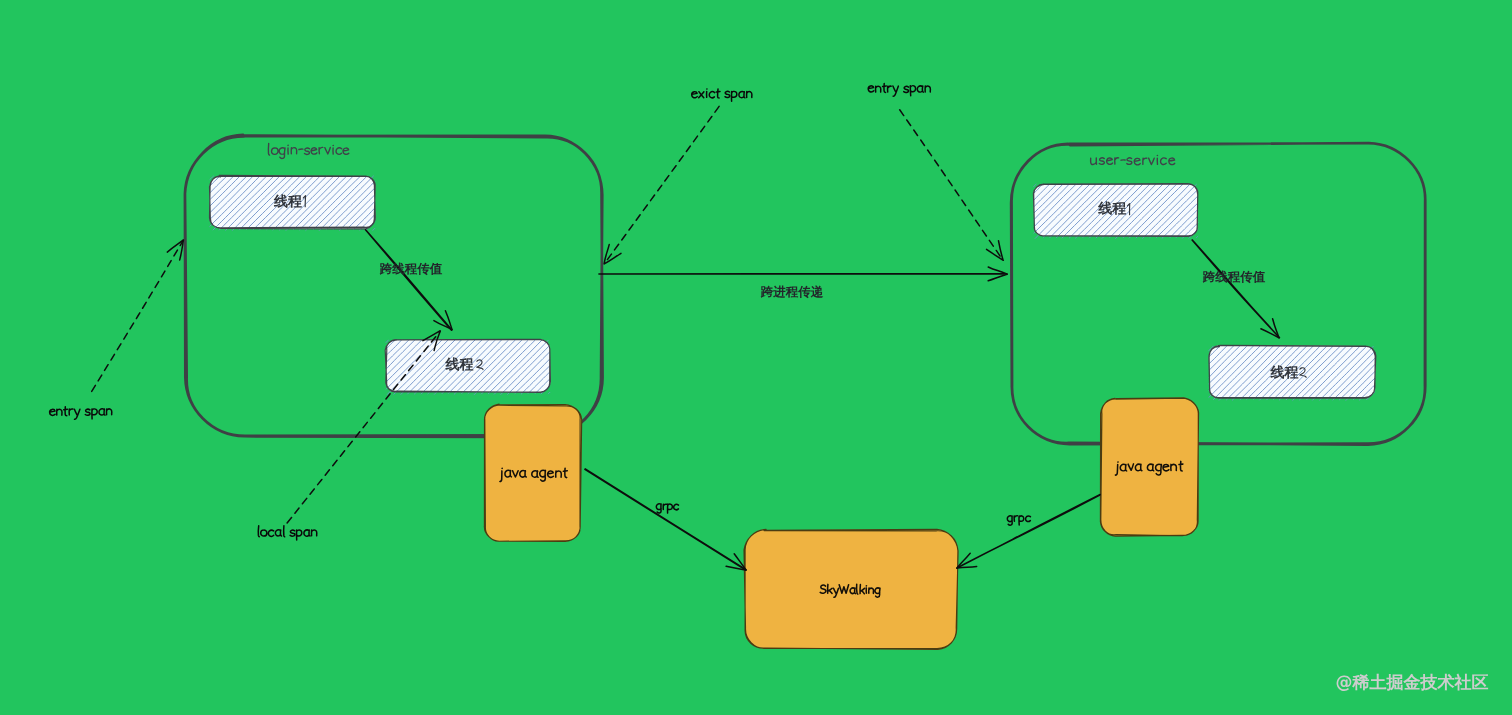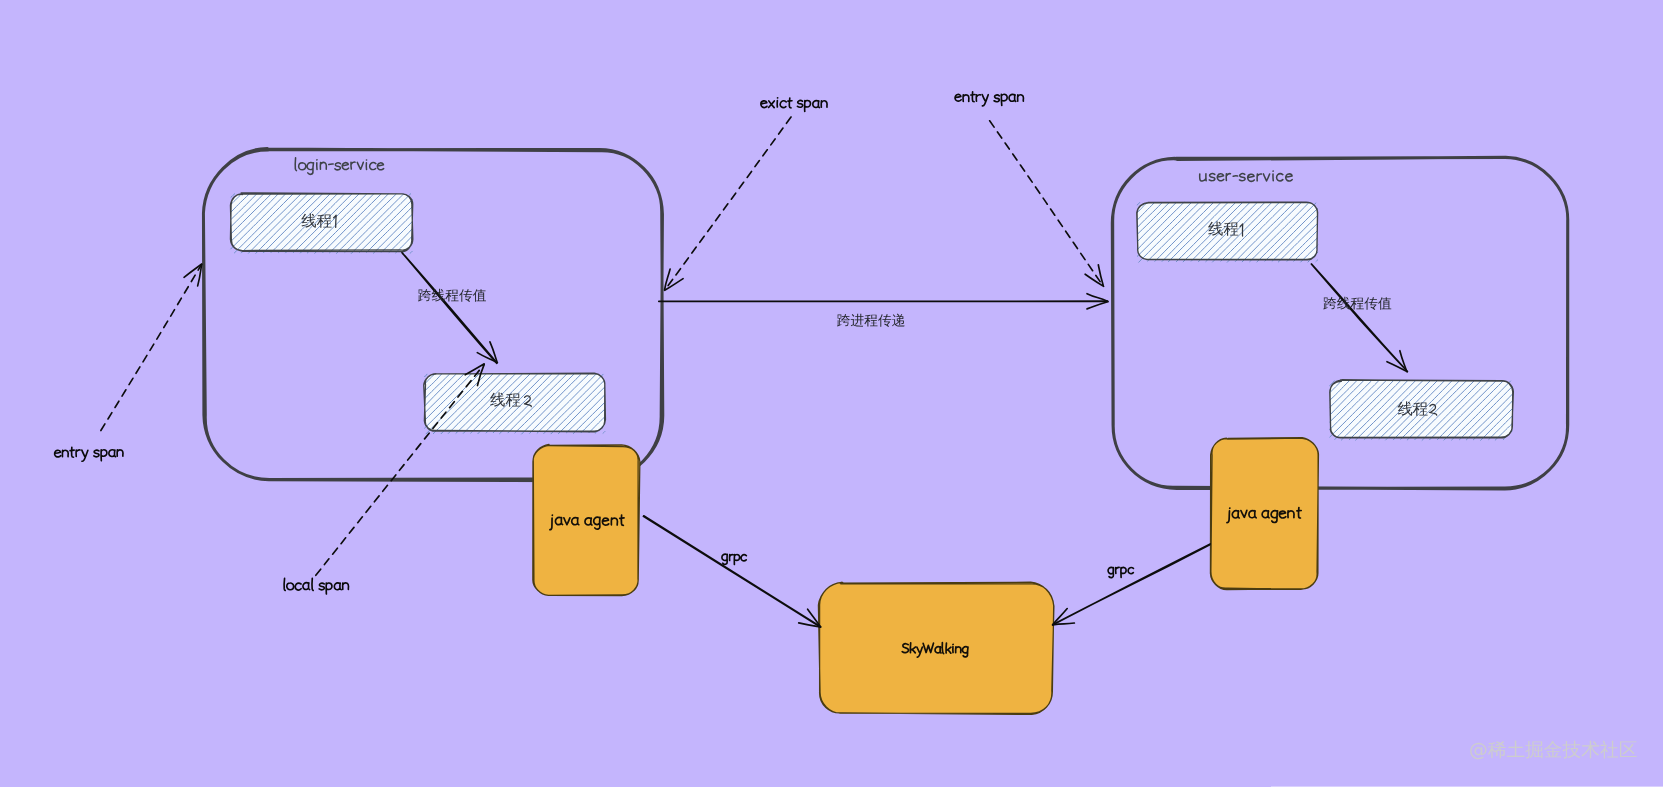--- a/index.html
+++ b/index.html
@@ -1,18 +1,18 @@
 <!DOCTYPE html>
 <html><head>
 <meta charset="utf-8">
 <style>
   html,body{margin:0;padding:0;}
   body{width:1512px;height:715px;background:#ffffff;overflow:hidden;
        font-family:"DejaVu Sans",sans-serif;-webkit-font-smoothing:antialiased;}
-  #stage{position:relative;width:1512px;height:715px;background:#c4b5fd;}
+  #stage{position:relative;width:1512px;height:715px;background:#22c55e;font-weight:bold;}
   svg#diagram{position:absolute;left:0;top:0;width:1512px;height:715px;}
   path{fill:none;stroke-linecap:round;stroke-linejoin:round;}
   .container{stroke:#3f4045;stroke-width:2.6;}
   .thread-bg{fill:#f7fbfe;stroke:none;}
   .hachure{stroke:#6f92c8;stroke-width:0.9;}
   .thread-stroke{stroke:#3f4348;stroke-width:1.2;}
   .orange-fill{fill:#efb341;stroke:none;}
   .orange-stroke{stroke:#4a3c12;stroke-width:1.15;}
   .arrow{stroke:#0d0d0d;stroke-width:1.5;}
   .dashed{stroke-dasharray:6.8 5.4;}

